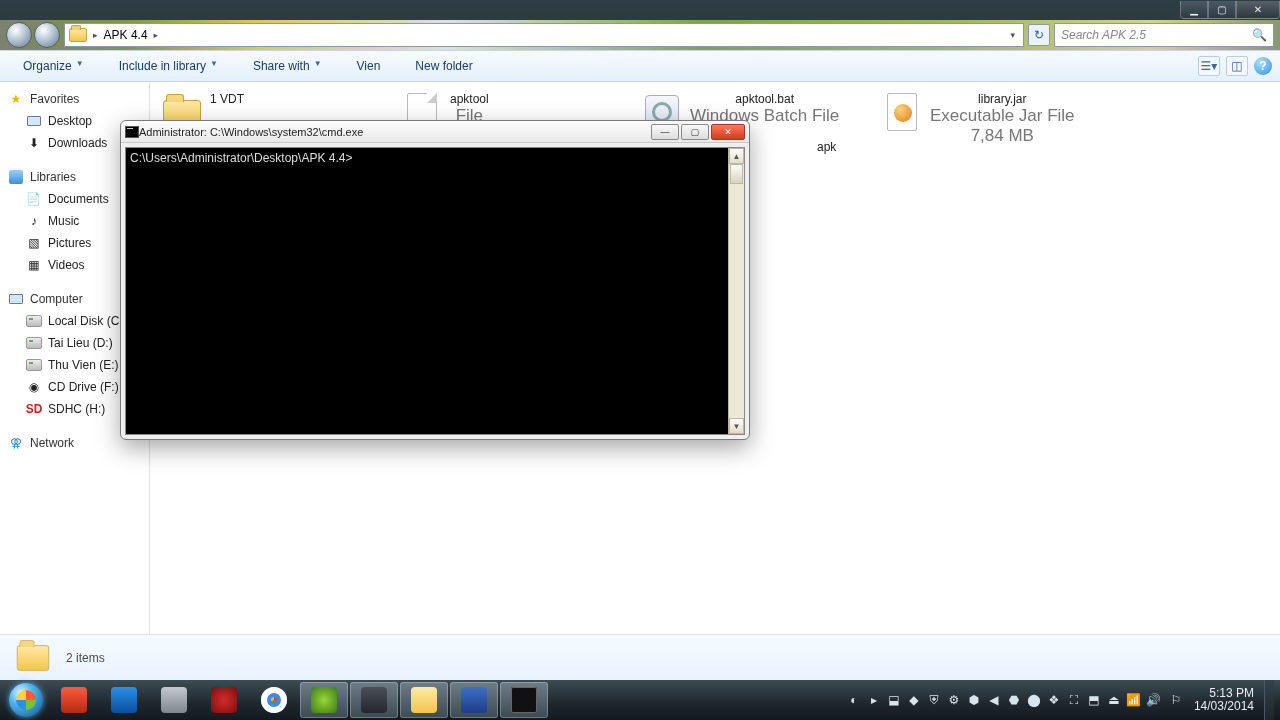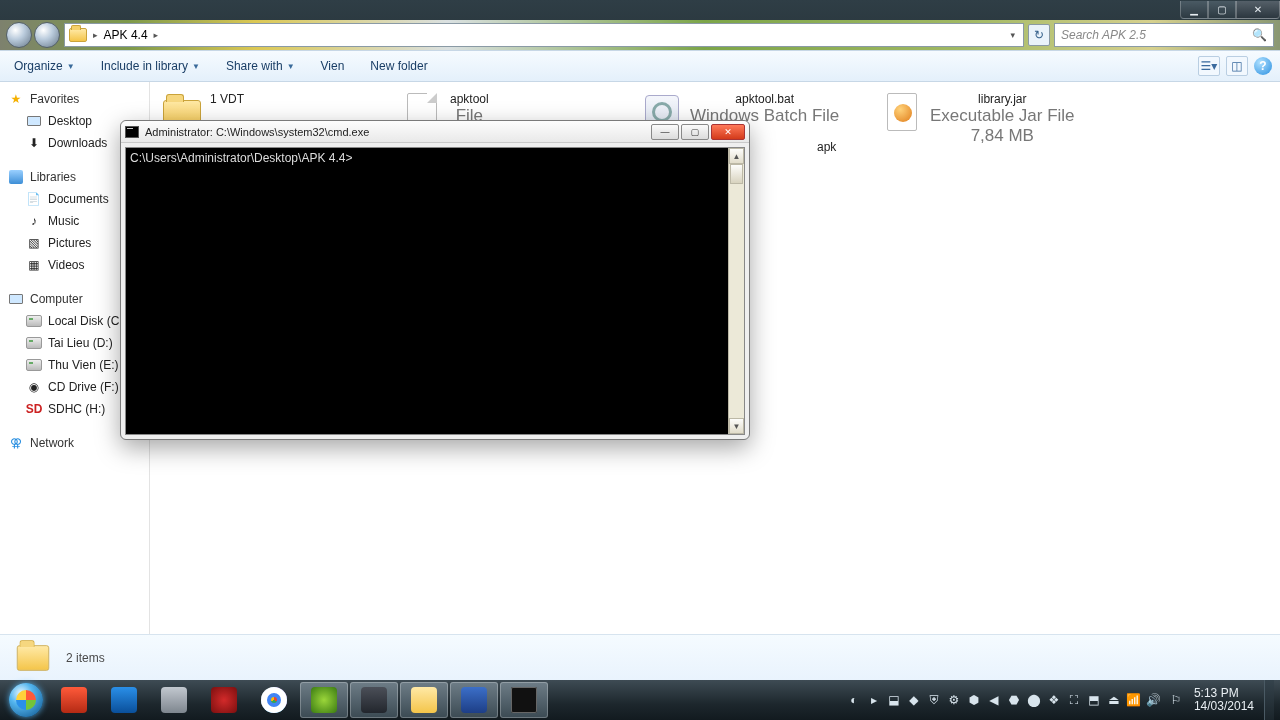--- a/index.html
+++ b/index.html
@@ -22,21 +22,21 @@
 .folder-mini { width:18px; height:14px; background:linear-gradient(#ffe9a6,#f4c54a); border:1px solid #caa33a; border-radius:2px; position:relative; }
 .folder-mini::before{ content:""; position:absolute; top:-4px; left:1px; width:8px; height:4px; background:#f4d06a; border:1px solid #caa33a; border-bottom:none; border-radius:2px 2px 0 0;}
 .crumb-sep { color:#555; font-size:9px; }
 .addr-drop { margin-left:auto; color:#555; font-size:9px; padding:0 4px; }
 .refresh { width:22px; height:22px; border:1px solid #8a9aa5; background:#eaf3fb; display:flex; align-items:center; justify-content:center; color:#35608a; border-radius:2px; }
 .search { width:220px; height:24px; background:#fff; border:1px solid #8a9aa5; display:flex; align-items:center; padding:0 6px; color:#888; font-style:italic; }
 .search .mag { margin-left:auto; color:#5a7fa5; font-style:normal; }
 
 
 .toolbar { height: 32px; background: linear-gradient(#f6fbff,#e4f0fb); border-top:1px solid #c7d7e6; border-bottom:1px solid #c7d7e6; display:flex; align-items:center; padding:0 8px; gap:14px; color:#1a3e66; }
-.tb-btn { display:flex; align-items:center; gap:4px; padding:4px 6px; border-radius:3px; }
+.tb-btn { display:flex; gap:4px; padding:4px 6px; border-radius:3px;margin-left:9px; }
 .tb-btn .dd { font-size:8px; color:#3a6a9a; }
 .tb-right { margin-left:auto; display:flex; gap:6px; align-items:center; }
 .tb-ico { width:22px; height:20px; border:1px solid #b9cee2; border-radius:2px; background:#f2f8fe; display:flex; align-items:center; justify-content:center; color:#3a6a9e; }
 .tb-help { width:18px; height:18px; border-radius:50%; background:radial-gradient(circle at 35% 30%,#aee0ff,#2a8fe0); color:#fff; display:flex; align-items:center; justify-content:center; font-weight:bold; }
 
 
 .body { position:absolute; top:82px; left:0; right:0; bottom:46px; background:#fff; display:flex; }
 .sidebar { width:150px; border-right:1px solid #e3e3e3; padding:6px 4px; overflow:hidden; }
 .side-group { margin-bottom:12px; }
 .side-head { display:flex; align-items:center; gap:6px; padding:3px 4px; color:#333; }
@@ -62,21 +62,21 @@
 .jar-lg::before{content:"";position:absolute;left:6px;top:10px;width:18px;height:18px;border-radius:50%;background:radial-gradient(circle at 35% 30%,#ffd27a,#e07d1a);}
 .finfo .name{ color:#222; }
 .finfo .meta{ color:#777; font-size:17px; }
 
 
 .statusbar { position:absolute; left:0; right:0; bottom:0; height:46px; background:linear-gradient(#f5fbff,#e9f3fd); border-top:1px solid #d7e4ef; display:flex; align-items:center; padding:0 14px; gap:14px; color:#4a4a4a; }
 .statusbar .folder-lg{ transform:scale(.85); margin:0;}
   
 
 .cmd { position:absolute; left:120px; top:120px; width:630px; height:320px; background:#efefef; border:1px solid #7a7a7a; border-radius:6px; box-shadow:0 8px 24px rgba(0,0,0,.35); display:flex; flex-direction:column; }
-.cmd-title { height:22px; display:flex; align-items:center; padding:0 4px; gap:6px; background:linear-gradient(#fdfdfd,#e9e9e9); border-bottom:1px solid #c9c9c9; border-radius:6px 6px 0 0; }
+.cmd-title { height:22px; display:flex; align-items:center; padding:0 4px; background:linear-gradient(#fdfdfd,#e9e9e9); border-bottom:1px solid #c9c9c9; border-radius:6px 6px 0 0; }
 .cmd-ico { width:14px;height:12px;background:#000;border:1px solid #555; position:relative;}
 .cmd-ico::after{content:"";position:absolute;left:1px;top:1px;width:6px;height:1px;background:#ccc;}
 .cmd-title-text { font-size:11px; color:#222; }
 .cmd-btns { margin-left:auto; display:flex; gap:0; }
 .cmd-btn { width:28px; height:16px; border:1px solid #888; background:linear-gradient(#fafafa,#dcdcdc); display:flex; align-items:center; justify-content:center; font-size:9px; color:#333; border-radius:2px; margin-left:2px;}
 .cmd-btn.close{ background:linear-gradient(#ff7a5a,#d33a1a); color:#fff; border-color:#a33; width:34px;}
 .cmd-body { margin:4px; flex:1; background:#000; color:#ddd; font-family:"Consolas","Lucida Console",monospace; font-size:13px; padding:2px 4px; position:relative; border:1px solid #888; overflow:hidden;}
 .cmd-scroll { position:absolute; right:0; top:0; bottom:0; width:16px; background:#ece9d8; border-left:1px solid #bcb8a6; display:flex; flex-direction:column; }
 .sb-btn{ height:16px; background:linear-gradient(#fdfdfb,#e2ddcb); border:1px solid #bcb8a6; display:flex;align-items:center;justify-content:center;font-size:8px;color:#555;}
 .sb-track{ flex:1; background:#ece9d8; position:relative;}
@@ -87,21 +87,21 @@
 .start { width:40px;height:40px;display:flex;align-items:center;justify-content:center; }
 .orb{ width:34px;height:34px;border-radius:50%;background:radial-gradient(circle at 35% 30%,#e7f7ff,#54b6ef 35%,#0a4f88 100%); box-shadow:0 0 6px rgba(90,190,255,.8); position:relative;}
 .orb::after{content:"";position:absolute;inset:7px;border-radius:50%;background:
   conic-gradient(#ff5a3a 0 90deg,#73c43a 90deg 180deg,#2a8fe8 180deg 270deg,#ffd23a 270deg 360deg);}
 .tb-items{ display:flex; align-items:center; gap:2px; margin-left:4px;}
 .tb-item{ width:48px; height:36px; border-radius:3px; display:flex; align-items:center; justify-content:center; }
 .tb-item.active{ background:linear-gradient(#6e7d87,#3b4a53); box-shadow:inset 0 0 0 1px rgba(255,255,255,.25);}
 .tb-item .gic{ width:26px;height:26px;border-radius:4px; }
 .tray{ margin-left:auto; display:flex; align-items:center; gap:6px; color:#d8e4ec; padding-right:6px;}
 .tray .ic{ width:16px;height:16px;display:flex;align-items:center;justify-content:center;font-size:12px; }
-.clock{ line-height:13px; font-size:11px; color:#e8eef2; padding:0 4px;}
+.clock{ text-align:right; line-height:13px; font-size:11px; color:#e8eef2; padding:0 4px;}
 .showdesk{ width:10px;height:40px;border-left:1px solid #4a5a64;background:linear-gradient(#35434c,#1b252b);}   
 
 
 .aero-caption .cap{ width:28px;height:18px;margin-top:1px;display:flex;align-items:center;justify-content:center;border:1px solid rgba(255,255,255,.25);border-top:none;background:linear-gradient(#4a5a64,#2d3a42); color:#e8eef2; font-size:10px;}
 .aero-caption .cap.close{ width:44px;background:linear-gradient(#556069,#2c373f);}
 .aero-caption .cap:last-child{ border-radius:0 0 4px 0;}
 .aero-caption .cap:first-of-type{ border-radius:0 0 0 4px;}
 </style>
 </head>
 <body>

